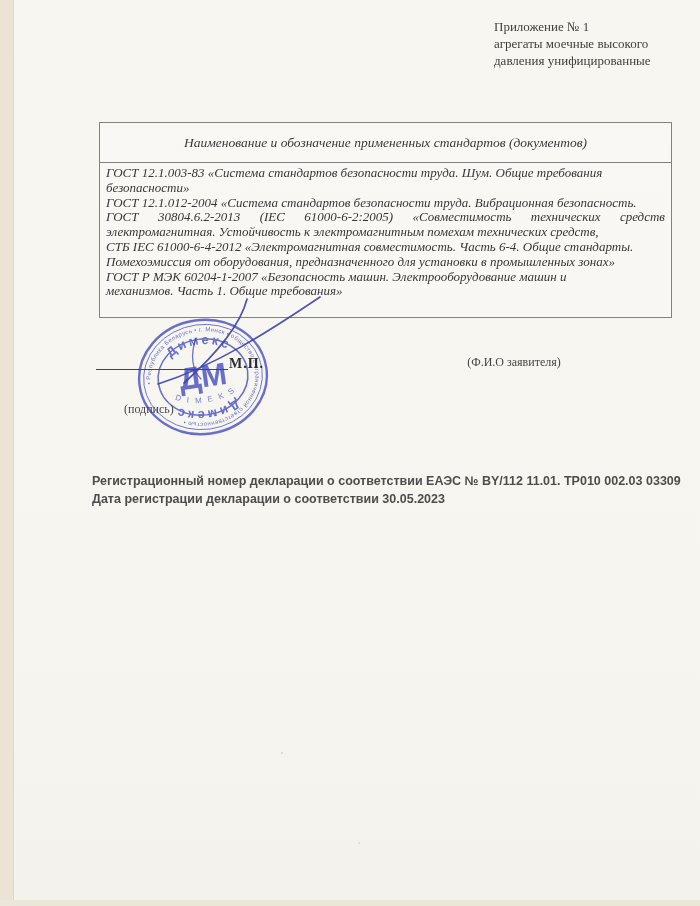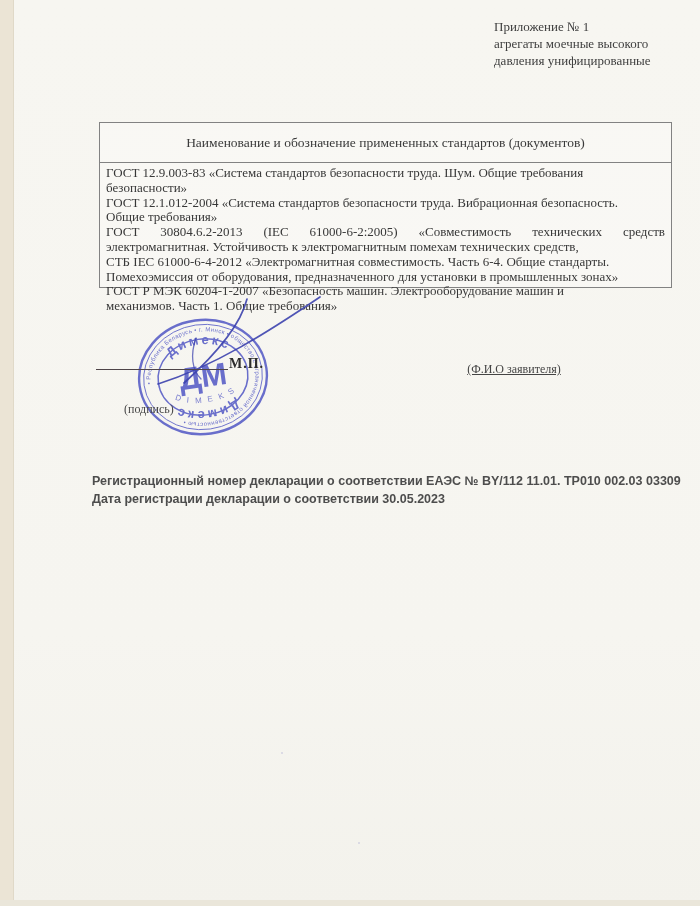--- a/index.html
+++ b/index.html
@@ -10,38 +10,38 @@
     font-family:"Liberation Serif","DejaVu Serif",serif;
     color:#3c3c3c;
   }
   .edge-left{position:absolute;left:0;top:0;width:13px;height:906px;
     background:#ebe4d5;border-right:1px solid #e0d9c8;}
   .edge-bottom{position:absolute;left:0;bottom:0;width:700px;height:6px;background:#eae6da;}
 
   .header-block{position:absolute;left:462px;top:18px;width:215px;
     font-size:13px;line-height:17px;color:#3e3e3e;margin-left:32px;}
 
-  .standards-table{position:absolute;left:99px;top:122px;width:573px;height:166px;
-    border:1px solid #828282;box-sizing:border-box;background:rgba(255,255,255,0.25);}
+  .standards-table{position:absolute;left:99px;top:122px;width:573px;height:196px;
+    border:1px solid #828282;box-sizing:border-box;background:rgba(255,255,255,0.25);font-style:italic;}
   .table-header{height:40px;border-bottom:1px solid #828282;box-sizing:border-box;
     text-align:center;font-size:13.5px;padding-top:12px;color:#3a3a3a;}
   .table-body{padding:3px 6px 0 6px;font-size:13px;line-height:14.8px;color:#373737;}
   .table-body .tline{white-space:nowrap;}
   .table-body .stretch{white-space:normal;text-align:justify;text-align-last:justify;}
 
   .sig-line{position:absolute;left:96px;top:369px;width:132px;height:0;
     border-top:1.4px solid #4e4448;}
   .sig-caption{position:absolute;left:124px;top:374px;font-size:12px;color:#474747;margin-top:28px;}
   .mp-label{position:absolute;left:229px;top:356px;font-size:14px;font-weight:600;
     color:#2c2c2c;letter-spacing:1px;}
 
   .name-block{position:absolute;left:418px;top:355px;width:192px;text-align:center;}
   .applicant-name{font-size:13.5px;color:#333;text-decoration:underline;
     text-underline-offset:2px;}
-  .name-caption{font-size:12px;color:#444;margin-top:7px;text-decoration:underline;}
+  .name-caption{font-size:12px;color:#444;margin-top:0;}
 
   .registration-block{position:absolute;left:92px;top:473px;
     font-family:"Liberation Sans","DejaVu Sans",sans-serif;
     font-size:12.5px;line-height:17.5px;color:#4d4d4d;font-weight:bold;}
 
   .stamp-svg{position:absolute;left:108px;top:299px;width:190px;height:160px;}
   .strokes-svg{position:absolute;left:0;top:0;width:700px;height:906px;pointer-events:none;}
 
   .speck{position:absolute;width:2px;height:2px;border-radius:50%;background:#b9b9d8;opacity:.55;}
 </style>
@@ -55,24 +55,23 @@
 
   <div class="header-block">
     <div>Приложение № 1</div>
     <div>агрегаты моечные высокого</div>
     <div>давления унифицированные</div>
   </div>
 
   <div class="standards-table">
     <div class="table-header">Наименование и обозначение примененных стандартов (документов)</div>
     <div class="table-body">
-      <div class="tline">ГОСТ 12.9.003-83 «Система стандартов безопасности труда. Шум. Общие требования</div>
+      <div class="tline">ГОСТ 12.1.003-83 «Система стандартов безопасности труда. Шум. Общие требования</div>
       <div class="tline">безопасности»</div>
       <div class="tline">ГОСТ 12.1.012-2004 «Система стандартов безопасности труда. Вибрационная безопасность.</div>
-      <div class="tline">Общие требования»</div>
       <div class="tline stretch">ГОСТ 30804.6.2-2013 (IEC 61000-6-2:2005) «Совместимость технических средств</div>
       <div class="tline">электромагнитная. Устойчивость к электромагнитным помехам технических средств,</div>
       <div class="tline">СТБ IEC 61000-6-4-2012 «Электромагнитная совместимость. Часть 6-4. Общие стандарты.</div>
       <div class="tline">Помехоэмиссия от оборудования, предназначенного для установки в промышленных зонах»</div>
       <div class="tline">ГОСТ Р МЭК 60204-1-2007 «Безопасность машин. Электрооборудование машин и</div>
       <div class="tline">механизмов. Часть 1. Общие требования»</div>
     </div>
   </div>
 
   <svg class="stamp-svg" viewBox="0 0 190 160" xmlns="http://www.w3.org/2000/svg">

